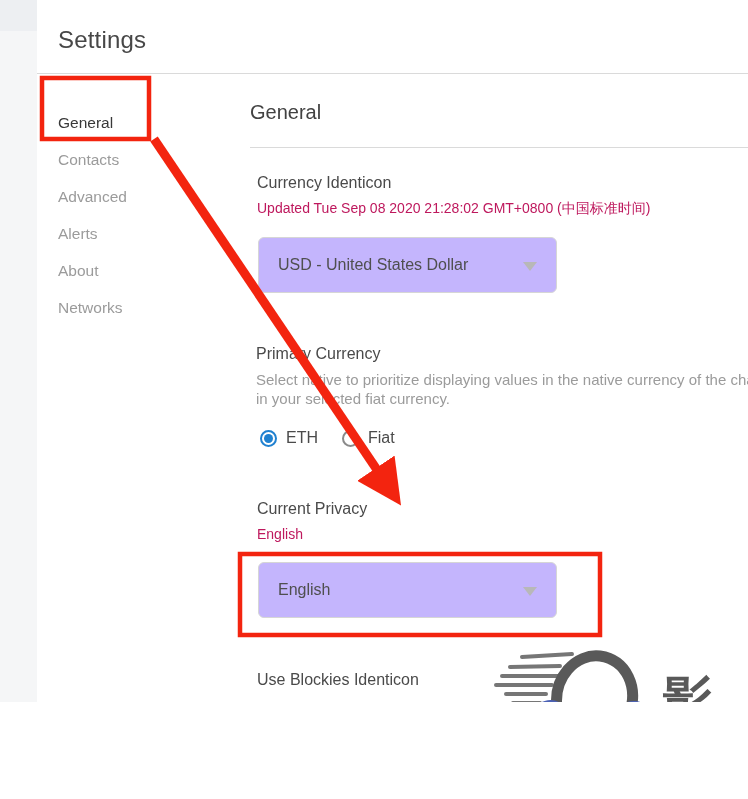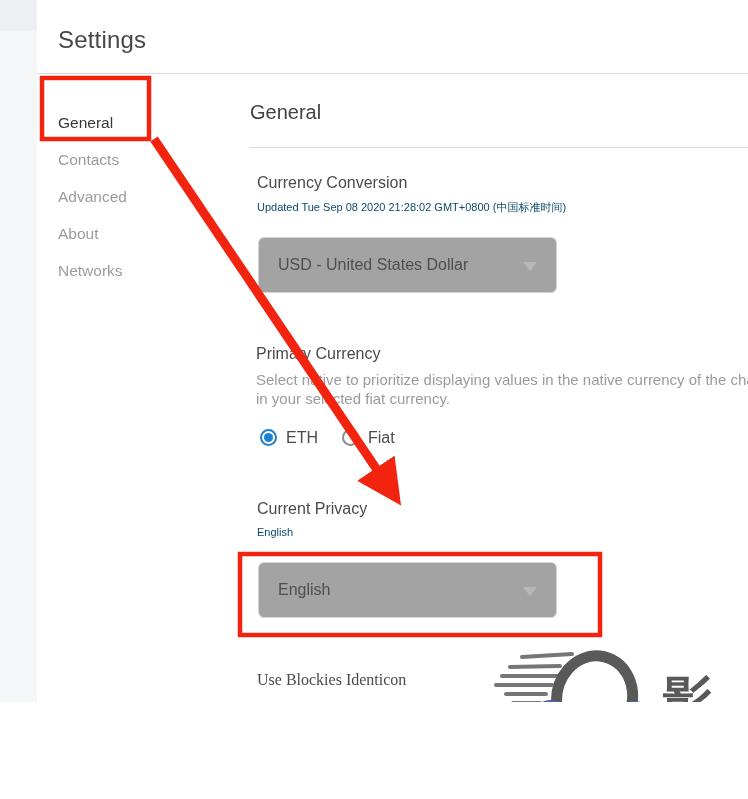--- a/index.html
+++ b/index.html
@@ -47,56 +47,56 @@
   
   .content-heading {
     position: absolute; left: 250px; top: 101px;
     font-size: 20px; color: #424242;
   }
   .divider-content {
     position: absolute; left: 250px; right: 0; top: 147px; height: 1px;
     background: #dadada;
   }
   .sec-label { font-size: 16px; color: #4a4a4a; }
-  .sec-sub { font-size: 11px; color: #0c4a6e; }
+  .sec-sub { font-size: 14px; color: #be185d; }
   .cc-label { position: absolute; left: 257px; top: 174px; }
   .cc-updated { position: absolute; left: 257px; top: 200px; white-space: nowrap; }
   .dropdown {
     position: absolute; width: 299px; height: 56px;
-    border: 1px solid #d6d6d6; border-radius: 6px; background: #a3a3a3;
+    border: 1px solid #d6d6d6; border-radius: 6px; background: #c4b5fd;
     font-size: 16px; color: #4f4f4f;
     line-height: 54px; padding-left: 19px; cursor: pointer;
   }
   .dd-usd { left: 258px; top: 237px; }
   .dd-lang { left: 258px; top: 562px; }
   .caret {
     position: absolute; right: 19px; top: 24px;
     width: 0; height: 0;
     border-left: 7px solid transparent; border-right: 7px solid transparent;
     border-top: 9px solid #b8b8b8;
   }
   .pc-label { position: absolute; left: 256px; top: 345px; }
   .pc-desc1 { position: absolute; left: 256px; top: 371px; font-size: 15px; color: #9b9b9b; white-space: nowrap; }
   .pc-desc2 { position: absolute; left: 256px; top: 390px; font-size: 15px; color: #9b9b9b; white-space: nowrap; }
   .radio-row {
     position: absolute; left: 260px; top: 429px;
     display: flex; align-items: center; gap: 24px;
   }
-  .radio-opt { display: flex; gap: 9px; cursor: pointer; }
+  .radio-opt { display: flex; align-items: center; gap: 9px; cursor: pointer; }
   .radio-circ {
     width: 17px; height: 17px; border-radius: 50%;
     border: 2px solid #8a8a8a; background: #fff;
     display: flex; align-items: center; justify-content: center;
   }
   .radio-circ.sel { border-color: #2081d0; }
   .radio-dot { width: 9px; height: 9px; border-radius: 50%; background: #2081d0; }
   .radio-label { font-size: 16px; color: #4a4a4a; }
   .cl-label { position: absolute; left: 257px; top: 500px; }
   .cl-current { position: absolute; left: 257px; top: 526px; }
-  .bl-label { position: absolute; left: 257px; top: 671px; font-family: Liberation Serif, serif; }
+  .bl-label { position: absolute; left: 257px; top: 671px; }
   .toggle-row {
     position: absolute; left: 256px; top: 708px;
     display: flex; align-items: center;
   }
   .toggle {
     position: relative; width: 47px; height: 26px;
     border: 2px solid #9a9a9a; border-radius: 13px;
     background: #ececec; cursor: pointer;
   }
   .toggle-knob {
@@ -121,28 +121,29 @@
   <div class="rail"></div>
   <div class="rail-corner"></div>
 
   <div class="app-title">Settings</div>
   <div class="divider-top"></div>
 
   <div class="sidebar">
     <div class="side-item active">General</div>
     <div class="side-item">Contacts</div>
     <div class="side-item">Advanced</div>
+    <div class="side-item">Alerts</div>
     <div class="side-item">About</div>
     <div class="side-item">Networks</div>
   </div>
 
   <div class="content-heading">General</div>
   <div class="divider-content"></div>
 
-  <div class="sec-label cc-label">Currency Conversion</div>
+  <div class="sec-label cc-label">Currency Identicon</div>
   <div class="sec-sub cc-updated">Updated Tue Sep 08 2020 21:28:02 GMT+0800 (中国标准时间)</div>
   <div class="dropdown dd-usd">
     <span>USD - United States Dollar</span>
     <span class="caret"></span>
   </div>
 
   <div class="sec-label pc-label">Primary Currency</div>
   <div class="pc-desc1">Select native to prioritize displaying values in the native currency of the chain (e.g. ETH). Select Fiat to prioritize displaying values</div>
   <div class="pc-desc2">in your selected fiat currency.</div>
   <div class="radio-row">

